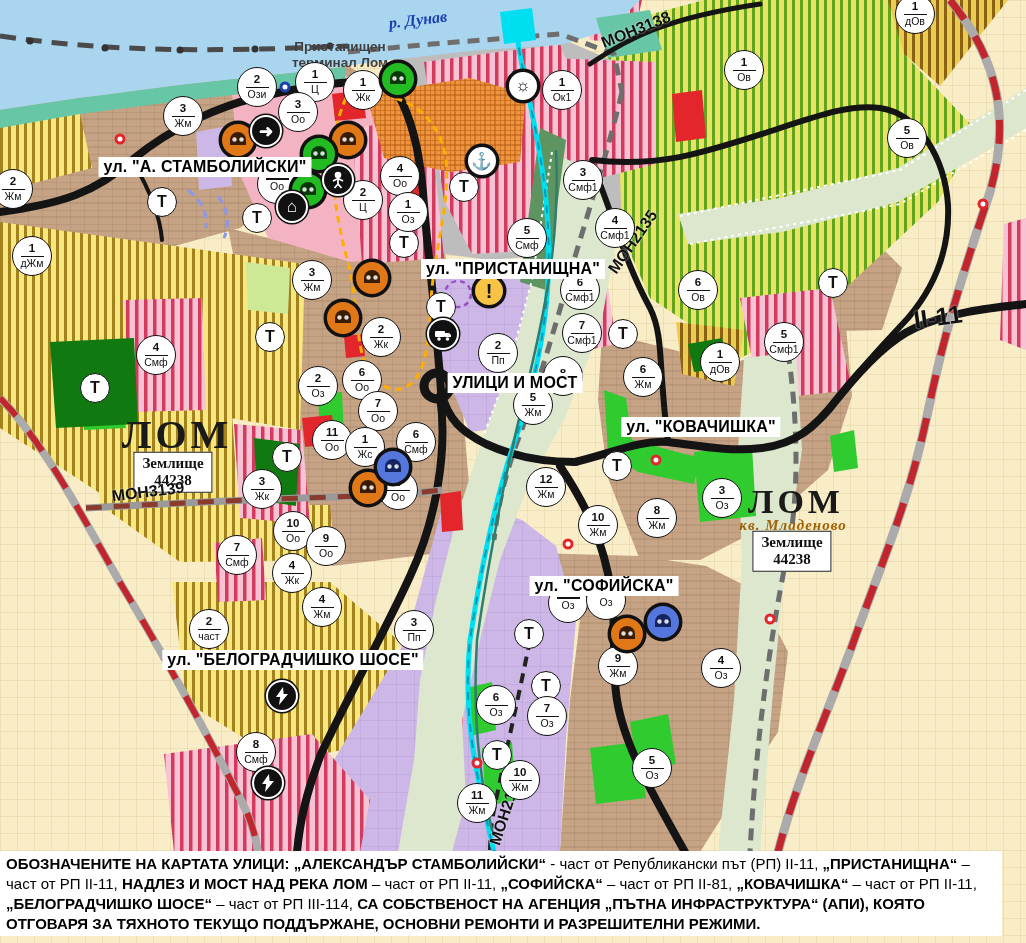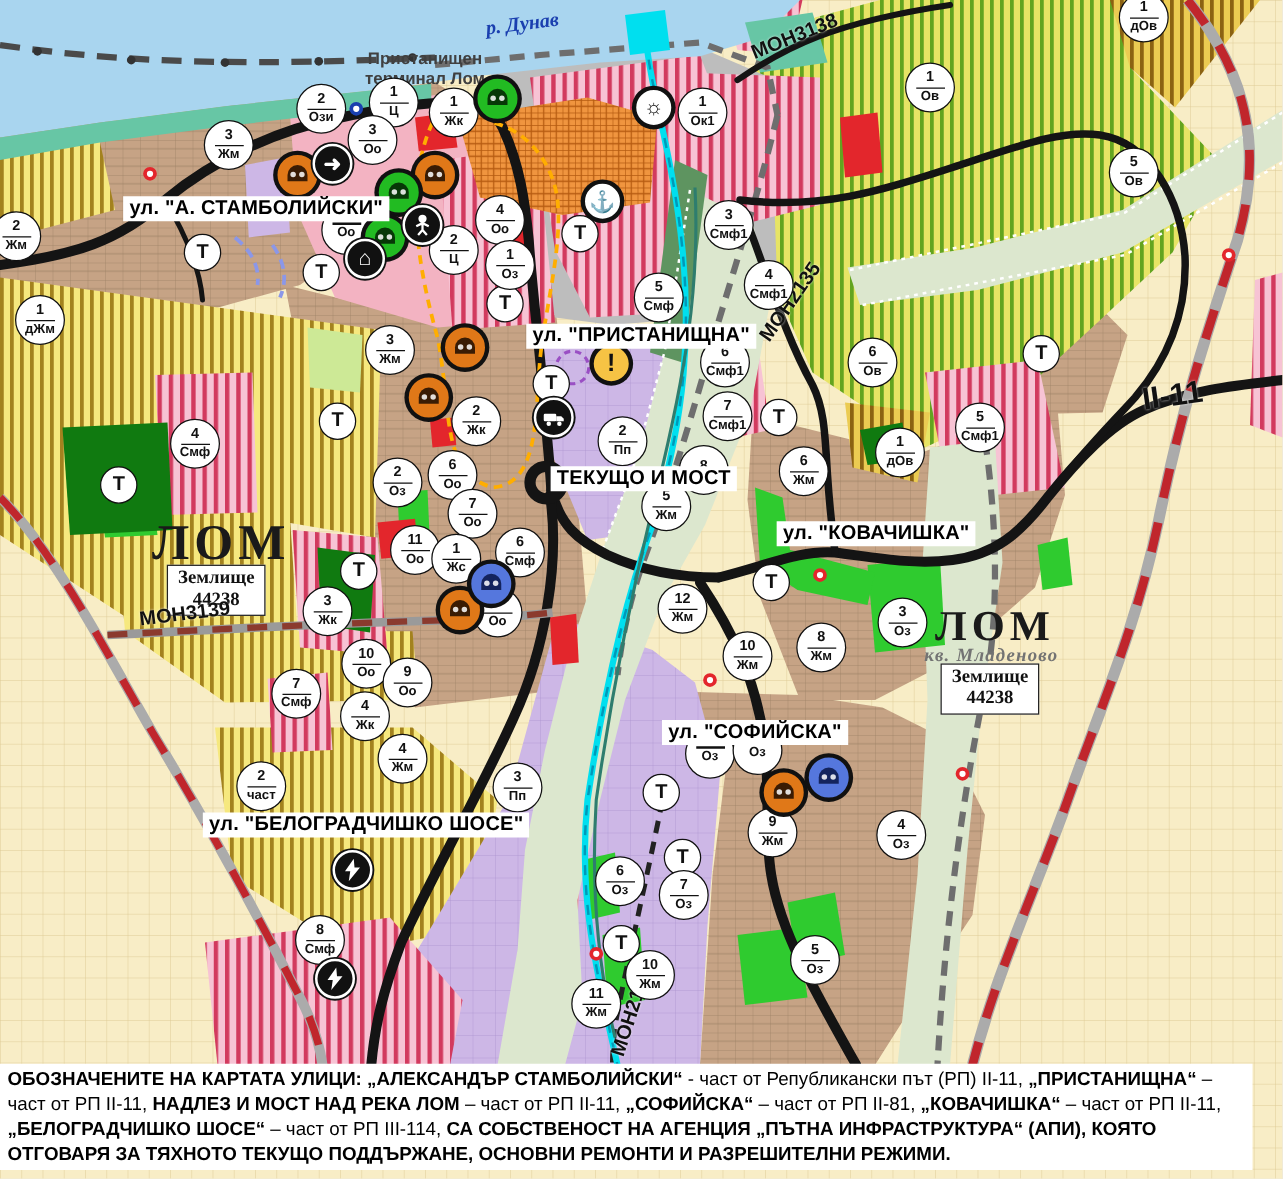--- a/index.html
+++ b/index.html
@@ -10,33 +10,33 @@
   .street-label{z-index:40;background:#fff;color:#000;font-weight:bold;
        font-size:16px;padding:1px 5px;letter-spacing:.2px;border:0;}
   .road-label{z-index:12;color:#111;font-weight:bold;font-size:16px;
        text-shadow:0 0 2px rgba(255,255,255,.8);}
   .river-label{z-index:12;color:#1A3FAF;font-style:italic;font-weight:bold;
        font-size:16px;font-family:"Liberation Serif",serif;}
   .big-road-label{font-size:25px;}
   .place-lom{z-index:10;font-family:"Liberation Serif",serif;font-weight:bold;
        color:#1a1a1a;letter-spacing:4px;}
   .place-sub{z-index:10;font-family:"Liberation Serif",serif;font-weight:bold;
-       font-style:italic;color:#737373;font-size:15px;letter-spacing:1px;}
+       font-style:italic;color:#a16207;font-size:15px;letter-spacing:1px;}
   .zemlishte{z-index:11;background:#fff;border:1.5px solid #222;color:#111;
        font-family:"Liberation Serif",serif;font-weight:bold;font-size:15px;
        text-align:center;line-height:1.15;padding:2px 8px;}
   .terminal-label{z-index:12;color:#404040;font-weight:bold;font-size:13.5px;
        text-align:center;line-height:1.15;}
   .zone-marker{position:absolute;z-index:30;width:40px;height:40px;border-radius:50%;
        background:#fff;border:1.7px solid #111;box-sizing:border-box;
        transform:translate(-50%,-50%);display:flex;flex-direction:column;
        align-items:center;justify-content:center;color:#111;}
   .zone-marker .num{font-size:11.5px;font-weight:bold;line-height:1;}
   .zone-marker .bar{width:23px;height:1.6px;background:#111;margin:1px 0;}
-  .zone-marker .code{font-size:10.5px;font-weight:bold;line-height:1;}
+  .zone-marker .code{font-size:10.5px;font-weight:normal;line-height:1;}
   .t-marker{position:absolute;z-index:29;width:30px;height:30px;border-radius:50%;
        background:#fff;border:1.6px solid #111;box-sizing:border-box;color:#111;
        transform:translate(-50%,-50%);display:flex;align-items:center;
        justify-content:center;font-size:16px;font-weight:bold;}
   .icon-marker{position:absolute;z-index:31;border-radius:50%;box-sizing:border-box;
        transform:translate(-50%,-50%);display:flex;align-items:center;justify-content:center;}
   .pt-marker{position:absolute;z-index:28;border-radius:50%;box-sizing:border-box;
        transform:translate(-50%,-50%);background:#fff;}
   #caption{position:absolute;left:0;top:851px;width:1002px;height:85px;z-index:50;
        background:#fff;box-sizing:border-box;padding:3px 6px 0 6px;color:#000;
@@ -674,20 +674,20 @@
       </div>
       <div class="pt-marker" style="left: 120px; top: 139px; height: 11px; width: 11px; border: 3px solid rgb(227, 38, 44);"></div>
       <div class="pt-marker" style="left: 656px; top: 460px; height: 11px; width: 11px; border: 3px solid rgb(227, 38, 44);"></div>
       <div class="pt-marker" style="left: 568px; top: 544px; height: 11px; width: 11px; border: 3px solid rgb(227, 38, 44);"></div>
       <div class="pt-marker" style="left: 770px; top: 619px; height: 11px; width: 11px; border: 3px solid rgb(227, 38, 44);"></div>
       <div class="pt-marker" style="left: 983px; top: 204px; height: 11px; width: 11px; border: 3px solid rgb(227, 38, 44);"></div>
       <div class="pt-marker" style="left: 477px; top: 763px; height: 11px; width: 11px; border: 3px solid rgb(227, 38, 44);"></div>
       <div class="pt-marker" style="left: 285px; top: 87px; height: 11px; width: 11px; border: 3px solid rgb(26, 63, 175);"></div>
       <div class="lbl street-label" style="left: 205px; top: 167px;">ул. "А. СТАМБОЛИЙСКИ"</div>
       <div class="lbl street-label" style="left: 513px; top: 269px;">ул. "ПРИСТАНИЩНА"</div>
-      <div class="lbl street-label" style="left: 515px; top: 383px;">ТЕКУЩО И МОСТ</div>
+      <div class="lbl street-label" style="left: 515px; top: 383px;">УЛИЦИ И МОСТ</div>
       <div class="lbl street-label" style="left: 701px; top: 427px;">ул. "КОВАЧИШКА"</div>
       <div class="lbl street-label" style="left: 604px; top: 586px;">ул. "СОФИЙСКА"</div>
       <div class="lbl street-label" style="left: 293px; top: 660px;">ул. "БЕЛОГРАДЧИШКО ШОСЕ"</div>
     </div>
 
   <div id="caption"><b>ОБОЗНАЧЕНИТЕ НА КАРТАТА УЛИЦИ: </b><b>„АЛЕКСАНДЪР СТАМБОЛИЙСКИ“</b><span> - част от Републикански път (РП) II-11, </span><b>„ПРИСТАНИЩНА“</b><span> – част от РП II-11, </span><b>НАДЛЕЗ И МОСТ НАД РЕКА ЛОМ</b><span> – част от РП II-11, </span><b>„СОФИЙСКА“</b><span> – част от РП II-81, </span><b>„КОВАЧИШКА“</b><span> – част от РП II-11, </span><b>„БЕЛОГРАДЧИШКО ШОСЕ“</b><span> – част от РП III-114, </span><b>СА СОБСТВЕНОСТ НА АГЕНЦИЯ „ПЪТНА ИНФРАСТРУКТУРА“ (АПИ), КОЯТО ОТГОВАРЯ ЗА ТЯХНОТО ТЕКУЩО ПОДДЪРЖАНЕ, ОСНОВНИ РЕМОНТИ И РАЗРЕШИТЕЛНИ РЕЖИМИ.</b></div>
 </div>
 
 </body></html>

